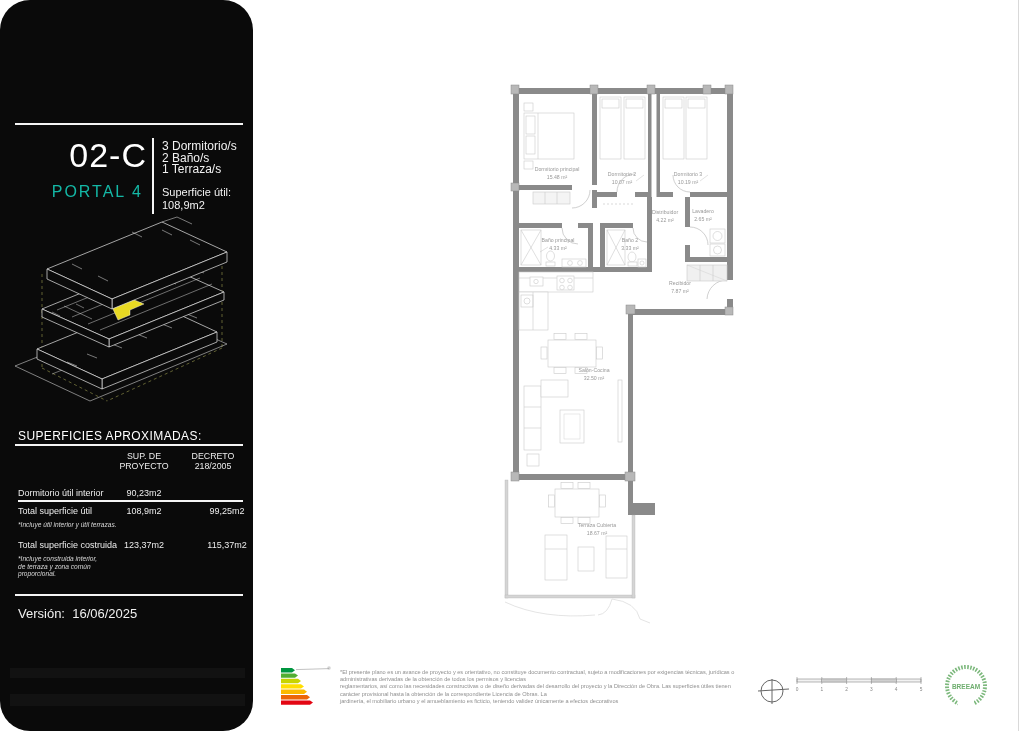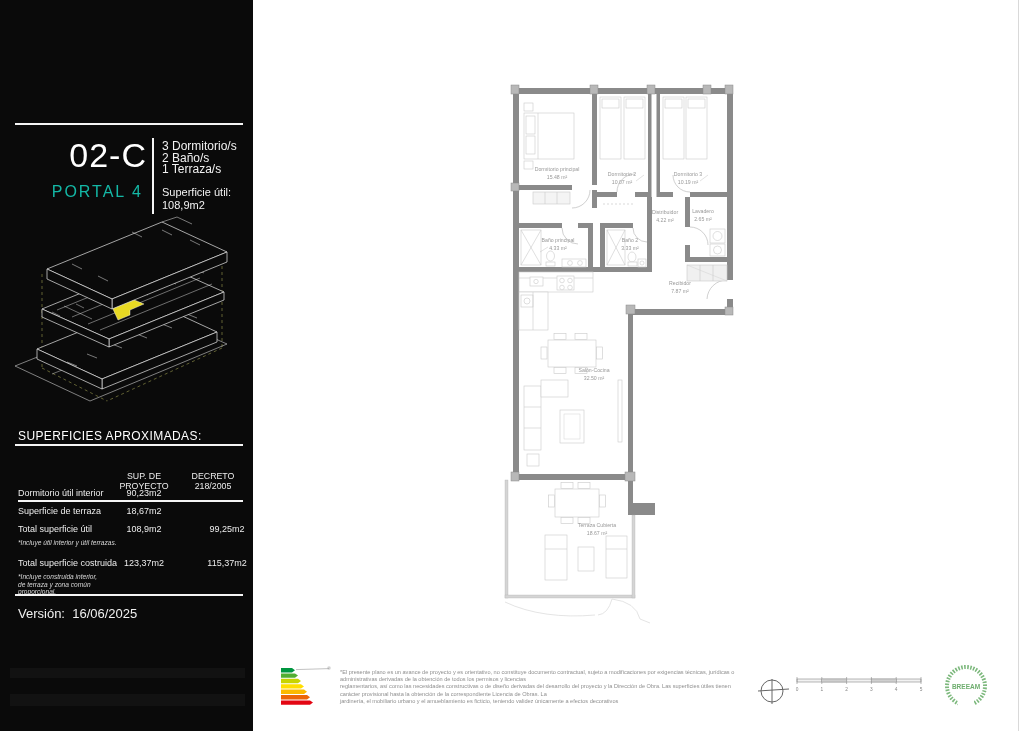--- a/index.html
+++ b/index.html
@@ -1,30 +1,30 @@
 <!DOCTYPE html>
 <html><head>
 <meta charset="utf-8">
 <style>
   html,body{margin:0;padding:0;background:#fff;}
   #page{position:relative;width:1024px;height:731px;background:#ffffff;overflow:hidden;
         font-family:"Liberation Sans","DejaVu Sans",sans-serif;}
   
-  #sidebar{position:absolute;left:0;top:0;width:253px;height:731px;background:#0a0a0a;color:#f0f0f0;}
+  #sidebar{position:absolute;left:0;top:0;width:253px;height:731px;background:#0a0a0a;color:#f0f0f0;border-radius:30px;}
   .rule{position:absolute;left:15px;width:228px;height:2px;background:#f5f5f5;}
   #unit-code{position:absolute;left:0;top:136px;width:147px;text-align:right;font-size:34px;letter-spacing:1px;color:#fff;}
   #portal{position:absolute;left:0;top:183px;width:143px;text-align:right;font-size:16px;letter-spacing:2px;color:#14b8a6;}
   #vdiv{position:absolute;left:152px;top:138px;width:2px;height:76px;background:#f5f5f5;}
   #features{position:absolute;left:162px;top:141px;font-size:12px;line-height:11.5px;color:#f2f2f2;}
   #sup-util{position:absolute;left:162px;top:186px;font-size:11px;line-height:13px;color:#f2f2f2;}
   #axo{position:absolute;left:12px;top:216px;}
   #surf-title{position:absolute;left:18px;top:429px;font-size:12px;letter-spacing:.4px;color:#fff;}
   #surf-table{position:absolute;left:18px;top:450px;width:225px;font-size:9px;color:#ececec;}
   .thead{position:relative;height:24px;}
-  .col1h,.col2h{position:absolute;top:2px;text-align:center;white-space:pre-line;font-size:8.8px;line-height:9.5px;margin-top:20px;}
+  .col1h,.col2h{position:absolute;top:2px;text-align:center;white-space:pre-line;font-size:8.8px;line-height:9.5px;}
   .col1h{left:93px;width:66px;}
   .col2h{left:166px;width:58px;}
   .trow{position:relative;height:18px;margin-top:0;}
   .tlabel{position:absolute;left:0;top:4px;}
   .tval1{position:absolute;left:93px;width:66px;top:4px;text-align:center;}
   .tval2{position:absolute;left:180px;width:58px;top:4px;text-align:center;}
   .tnote{position:relative;font-size:6.6px;font-style:italic;color:#d8d8d8;line-height:7.6px;margin-top:1px;}
   #version{position:absolute;left:18px;top:606px;font-size:13px;color:#f0f0f0;}
   .faint-strip{position:absolute;left:10px;width:235px;background:#121212;}
   
@@ -109,24 +109,20 @@
         <span class="col1h">SUP. DE
 PROYECTO</span>
         <span class="col2h">DECRETO
 218/2005</span>
       </div>
       <div class="rule" style="top:26px;left:0;width:225px;height:1.5px;position:relative;margin:0"></div>
 
       <div class="trow" style="margin-top:8px">
         <span class="tlabel">Dormitorio útil interior</span>
         <span class="tval1">90,23m2</span>
-      </div>
-      <div class="trow">
-        <span class="tlabel">Superficie de terraza</span>
-        <span class="tval1">18,67m2</span>
       </div>
       <div class="trow">
         <span class="tlabel">Total superficie útil</span>
         <span class="tval1">108,9m2</span>
         <span class="tval2">99,25m2</span>
       </div>
       <div class="tnote" style="white-space:pre-line">*Incluye útil interior y útil terrazas.</div>
       <div class="trow" style="margin-top:8px">
         <span class="tlabel">Total superficie costruida</span>
         <span class="tval1">123,37m2</span>

